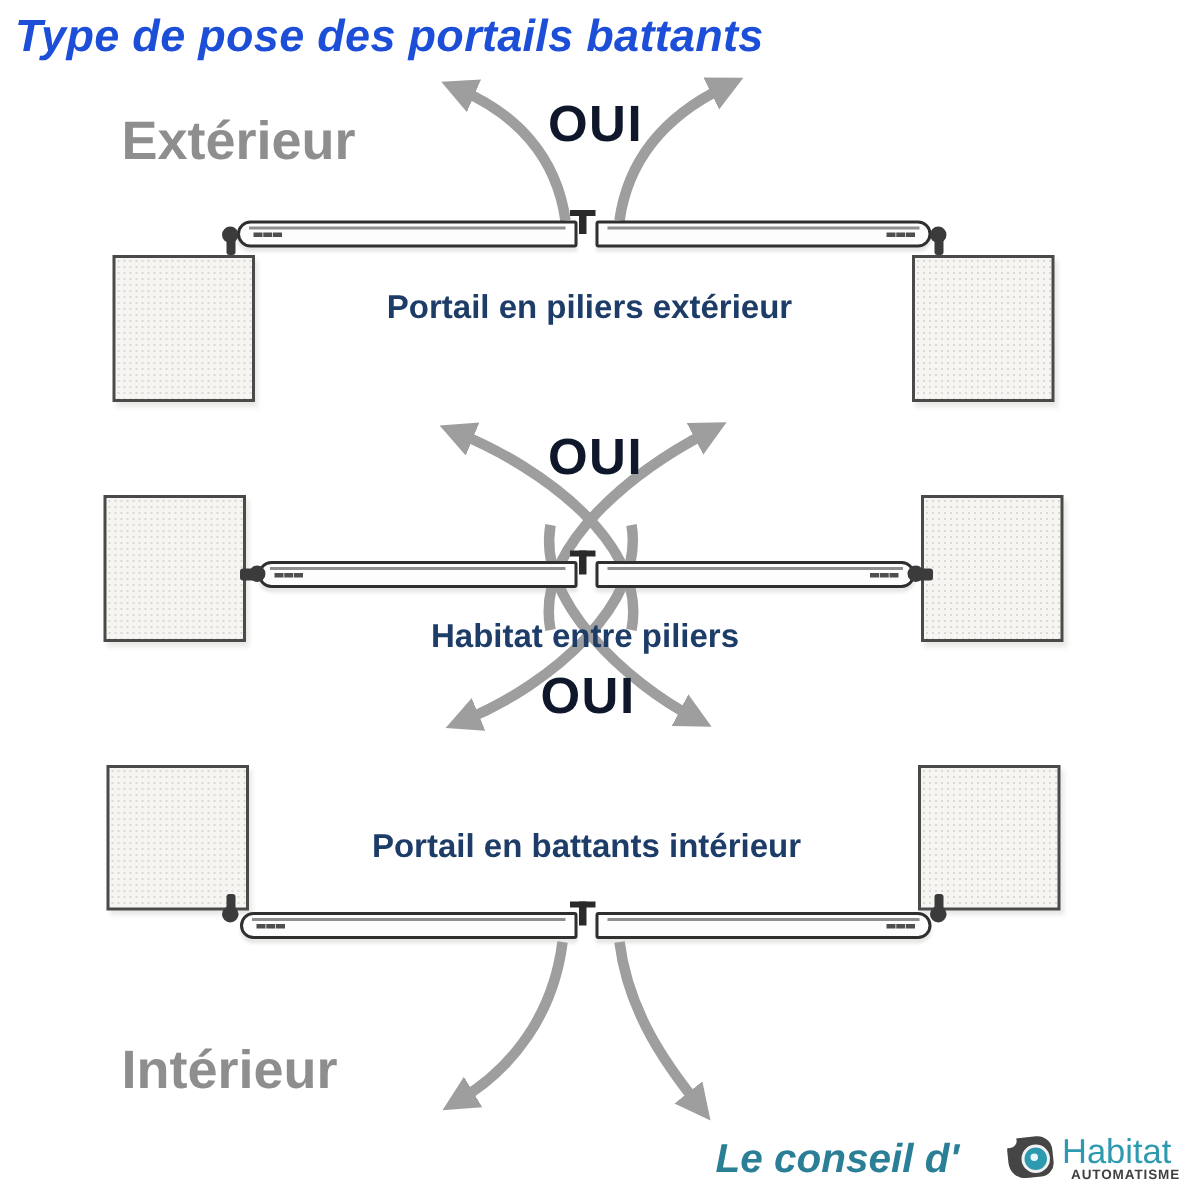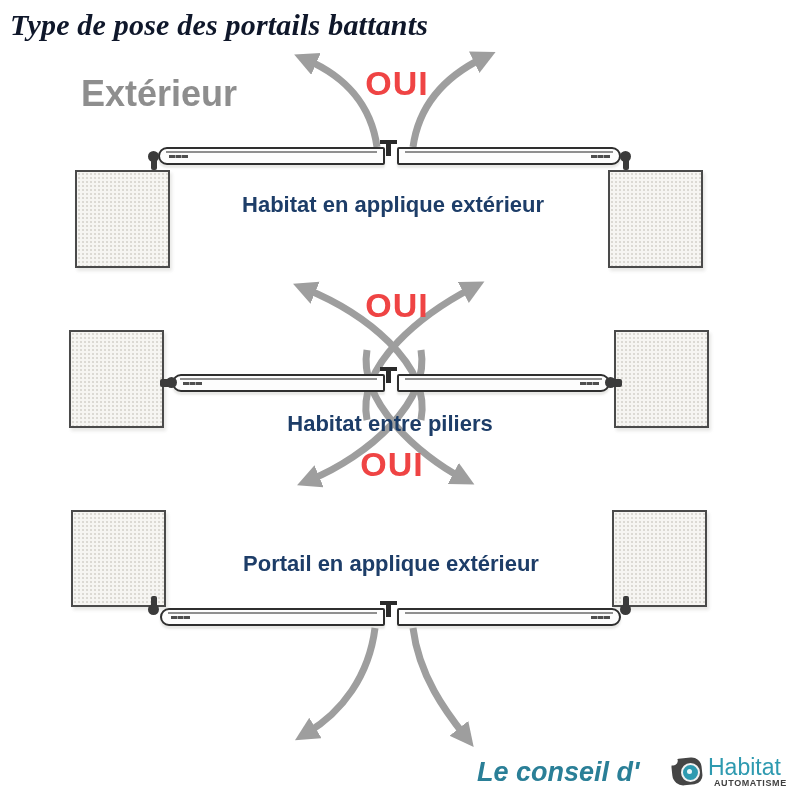--- a/index.html
+++ b/index.html
@@ -5,34 +5,34 @@
   html,body{margin:0;padding:0;background:#ffffff;}
   .canvas{
     position:relative;width:800px;height:800px;background:#ffffff;
     font-family:"Liberation Sans",sans-serif;overflow:hidden;
   }
   .abs{position:absolute;}
 
   
   .title{
     left:10px;top:8px;font-size:30px;font-weight:bold;font-style:italic;
-    color:#0f172a;white-space:nowrap;letter-spacing:0.2px;font-family:Liberation Serif, serif;
+    color:#1d4ed8;white-space:nowrap;letter-spacing:0.2px;
   }
   .zone-label{
     font-size:36px;font-weight:bold;color:#8E8E8E;white-space:nowrap;
   }
   .caption{
     font-size:22px;font-weight:bold;color:#1D3D68;white-space:nowrap;
     transform:translateX(-50%);z-index:6;
   }
   .answer{
     font-size:34px;font-weight:bold;white-space:nowrap;letter-spacing:1px;
     transform:translateX(-50%);z-index:6;
   }
-  .answer.yes{color:#ef4444;text-align:right;}
+  .answer.yes{color:#0f172a;text-align:right;}
   .answer.no{color:#E8141B;}
   .footer-lead{
     left:477px;top:757px;font-size:27px;font-weight:bold;font-style:italic;
     color:#2A7F97;white-space:nowrap;z-index:6;
   }
 
   
   .arrows{left:0;top:0;z-index:1;pointer-events:none;}
 
   
@@ -127,51 +127,52 @@
       <path d="M 367 420 C 356 363 426 312 472 288" marker-end="url(#ah)"></path>
       <path d="M 421 350 C 430 402 368 456 310 480" marker-end="url(#ah)"></path>
       <path d="M 367 350 C 358 402 420 456 462 478" marker-end="url(#ah)"></path>
       <path d="M 375 628 C 369 676 342 712 307 733" marker-end="url(#ah)"></path>
       <path d="M 413 628 C 419 676 446 712 465 736" marker-end="url(#ah)"></path>
     </g>
   </svg>
 
   <div class="abs title">Type de pose des portails battants</div>
   <div class="abs zone-label" style="left:81px;top:73px;">Extérieur</div>
+  <div class="abs zone-label" style="left:81px;top:692px;">Intérieur</div>
 
   <div class="abs answer yes" style="left:397px;top:64px;">OUI</div>
   <div class="abs answer yes" style="left:397px;top:286px;">OUI</div>
   <div class="abs answer yes" style="left:392px;top:445px;">OUI</div>
 
   <div>
     <div class="abs pillar" style="left:75px;top:170px;"></div>
     <div class="abs pillar" style="left:608px;top:170px;"></div>
     <div class="abs leaf round-l dash-l" style="left:158px;top:147px;width:227px;"></div>
     <div class="abs leaf round-r dash-r" style="left:397px;top:147px;width:224px;"></div>
     <div class="abs latch" style="left:386px;top:140px;"></div>
     <div class="abs hinge-v knob-top" style="left:151px;top:154px;"></div>
     <div class="abs hinge-v knob-top" style="left:623px;top:154px;"></div>
-    <div class="abs caption" style="left:393px;top:192px;">Habitat en applique extérieur</div>
+    <div class="abs caption" style="left:393px;top:192px;">Portail en piliers extérieur</div>
   </div>
 
   <div>
     <div class="abs pillar" style="left:69px;top:330px;"></div>
     <div class="abs pillar" style="left:614px;top:330px;"></div>
     <div class="abs leaf round-l dash-l" style="left:172px;top:374px;width:213px;"></div>
     <div class="abs leaf round-r dash-r" style="left:397px;top:374px;width:213px;"></div>
     <div class="abs latch" style="left:386px;top:367px;"></div>
     <div class="abs hinge-h knob-right" style="left:160px;top:379px;"></div>
     <div class="abs hinge-h knob-left" style="left:608px;top:379px;"></div>
     <div class="abs caption" style="left:390px;top:411px;">Habitat entre piliers</div>
   </div>
 
   <div>
     <div class="abs pillar" style="left:71px;top:510px;height:97px;"></div>
     <div class="abs pillar" style="left:612px;top:510px;height:97px;"></div>
-    <div class="abs caption" style="left:391px;top:551px;">Portail en applique extérieur</div>
+    <div class="abs caption" style="left:391px;top:551px;">Portail en battants intérieur</div>
     <div class="abs leaf round-l dash-l" style="left:160px;top:608px;width:225px;"></div>
     <div class="abs leaf round-r dash-r" style="left:397px;top:608px;width:224px;"></div>
     <div class="abs latch" style="left:386px;top:601px;"></div>
     <div class="abs hinge-v knob-bottom" style="left:151px;top:596px;"></div>
     <div class="abs hinge-v knob-bottom" style="left:623px;top:596px;"></div>
   </div>
 
   <div class="abs logo">
     <span class="logo-body"></span>
     <span class="logo-lens"></span>

